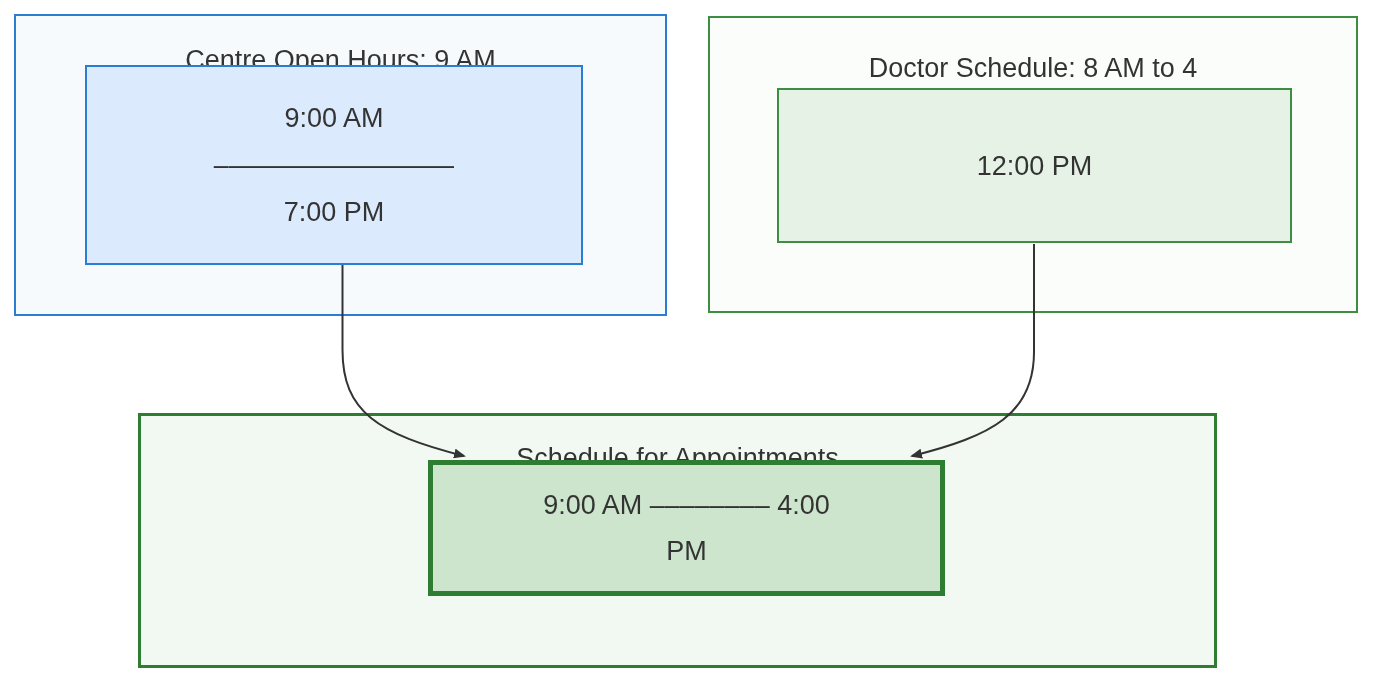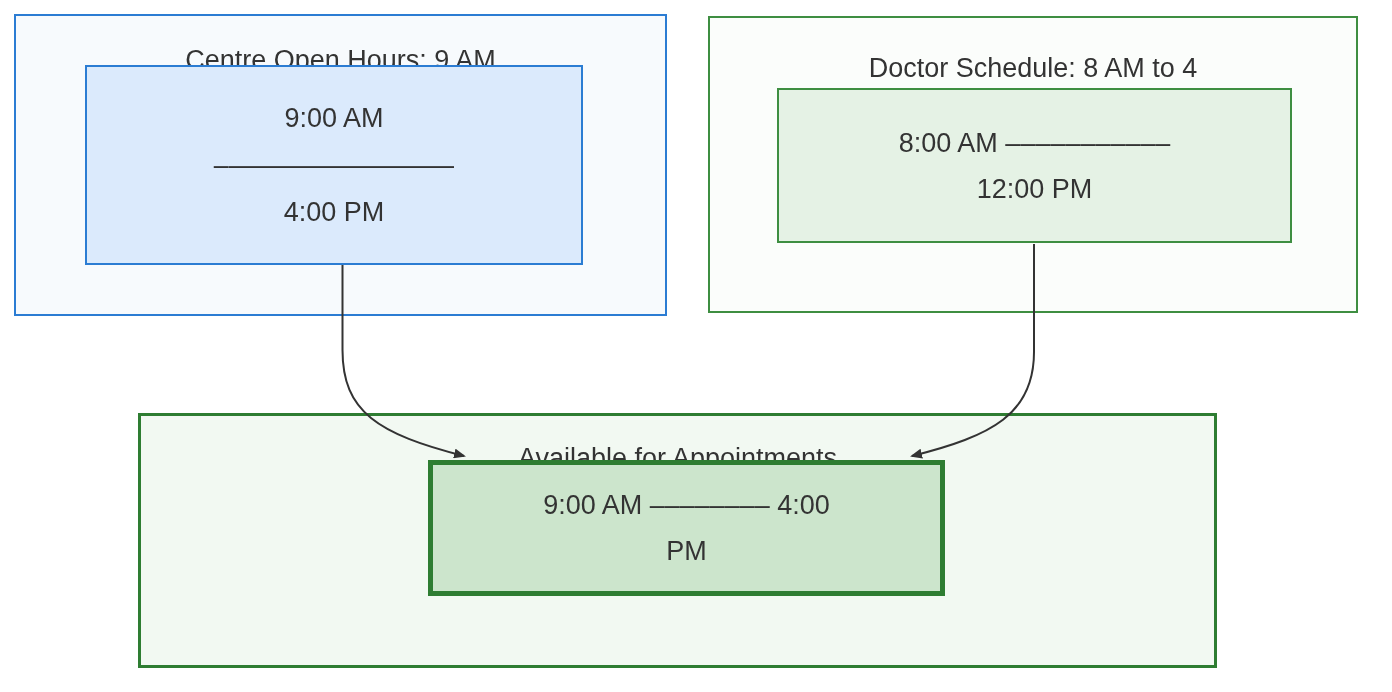--- a/index.html
+++ b/index.html
@@ -93,35 +93,34 @@
 
 <div id="canvas">
 
   <section class="panel panel-centre">
     <div class="panel-title">Centre Open Hours: 9 AM</div>
   </section>
 
   <div class="node node-centre">
     <div>9:00 AM</div>
     <div>––––––––––––––––</div>
-    <div>4:00 PM</div>
+    <div>7:00 PM</div>
   </div>
 
   <section class="panel panel-doctor">
     <div class="panel-title">Doctor Schedule: 8 AM to 4</div>
     <div class="panel-title">PM</div>
   </section>
 
   <div class="node node-doctor">
-    <div>8:00 AM –––––––––––</div>
     <div>12:00 PM</div>
   </div>
 
   <section class="panel panel-available">
-    <div class="panel-title">Available for Appointments</div>
+    <div class="panel-title">Schedule for Appointments</div>
   </section>
 
   <div class="node node-available">
     <div>9:00 AM –––––––– 4:00</div>
     <div>PM</div>
   </div>
 
   <svg class="edges-layer" viewBox="0 0 1392 692" xmlns="http://www.w3.org/2000/svg">
     <defs>
       <marker id="arrowhead" markerWidth="12" markerHeight="10" refX="10" refY="5" orient="auto" markerUnits="userSpaceOnUse">

